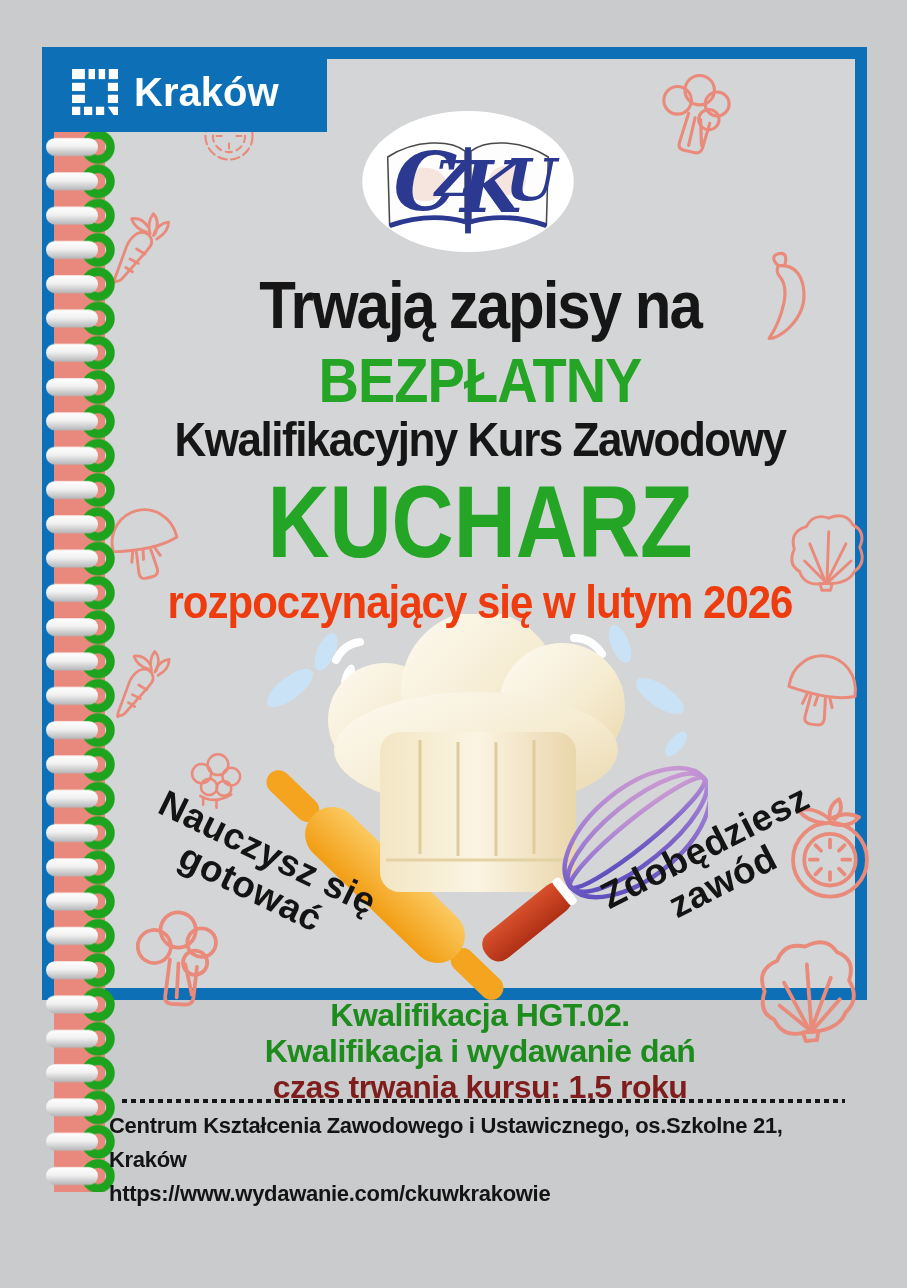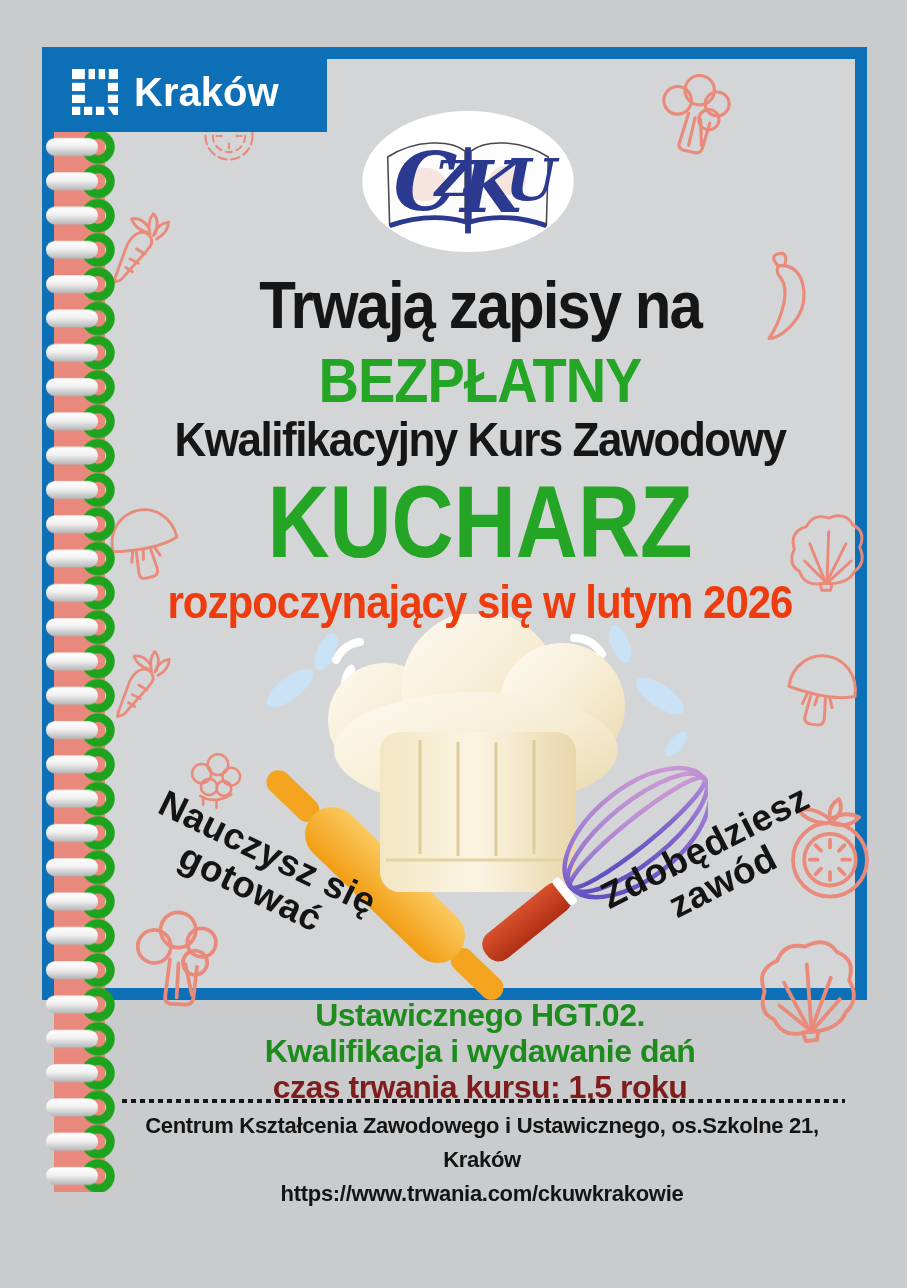--- a/index.html
+++ b/index.html
@@ -35,21 +35,21 @@
   .caption-left {left:55px; top:772px;width:300px;transform:rotate(26deg);}
   .caption-right{left:505px;top:766px;width:310px;transform:rotate(-27deg);}
   
   .qual{position:absolute;left:51px;right:0;top:938px;text-align:center;font-weight:bold;
         font-size:32px;line-height:1.13;letter-spacing:-0.5px;z-index:5;}
   .qual-code,.qual-name{color:#1d8c1d;}
   .qual-duration{color:#7f1d1d;}
   
   .divider{position:absolute;left:68px;top:1040px;width:723px;height:4px;z-index:5;
            background:repeating-linear-gradient(90deg,#161616 0 5px,transparent 5px 9px);}
-  .footer{position:absolute;left:55px;right:0;top:1050px;text-align:center;font-weight:bold;
+  .footer{position:absolute;left:55px;right:0;top:1050px;font-weight:bold;
           font-size:22px;line-height:1.55;color:#141414;letter-spacing:-0.3px;z-index:5;}
 </style>
 </head>
 <body>
 
 <div class="poster">
 
   <div class="banner">
     <svg class="k-icon" width="46" height="46" viewBox="0 0 50 50">
       <g fill="#ffffff">
@@ -308,25 +308,25 @@
   <div class="caption caption-left">
     <span style="display:block">Nauczysz się</span>
     <span style="display:block">gotować</span>
   </div>
   <div class="caption caption-right">
     <span style="display:block">Zdobędziesz</span>
     <span style="display:block">zawód</span>
   </div>
 
   <div class="qual">
-    <div class="qual-code">Ustawicznego HGT.02.</div>
+    <div class="qual-code">Kwalifikacja HGT.02.</div>
     <div class="qual-name">Kwalifikacja i wydawanie dań</div>
     <div class="qual-duration">czas trwania kursu: 1,5 roku</div>
   </div>
 
   <div class="divider"></div>
 
   <div class="footer">
     <div>Centrum Kształcenia Zawodowego i Ustawicznego, os.Szkolne 21, Kraków</div>
-    <div>https://www.trwania.com/ckuwkrakowie</div>
+    <div>https://www.wydawanie.com/ckuwkrakowie</div>
   </div>
 
 </div>
 
 </body></html>

